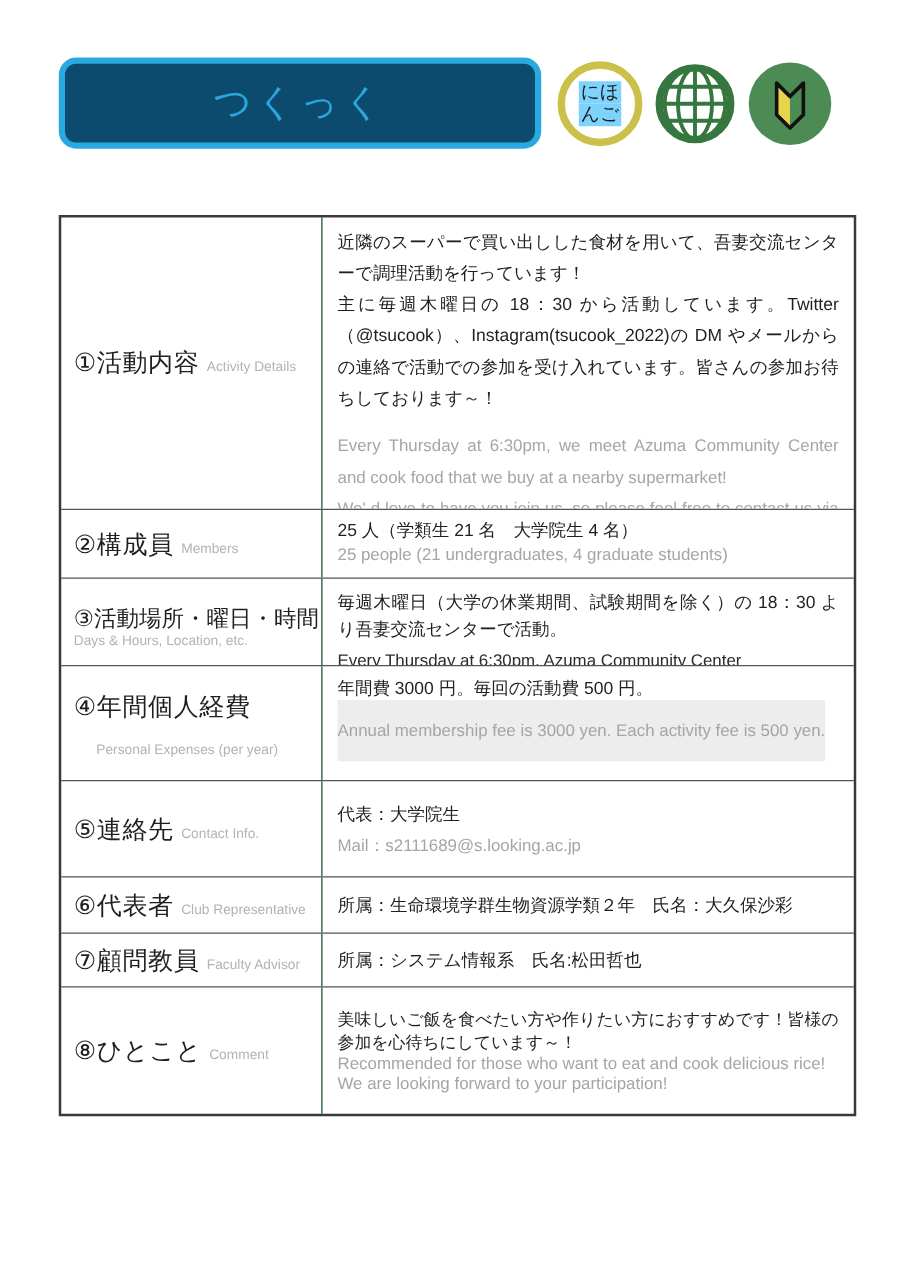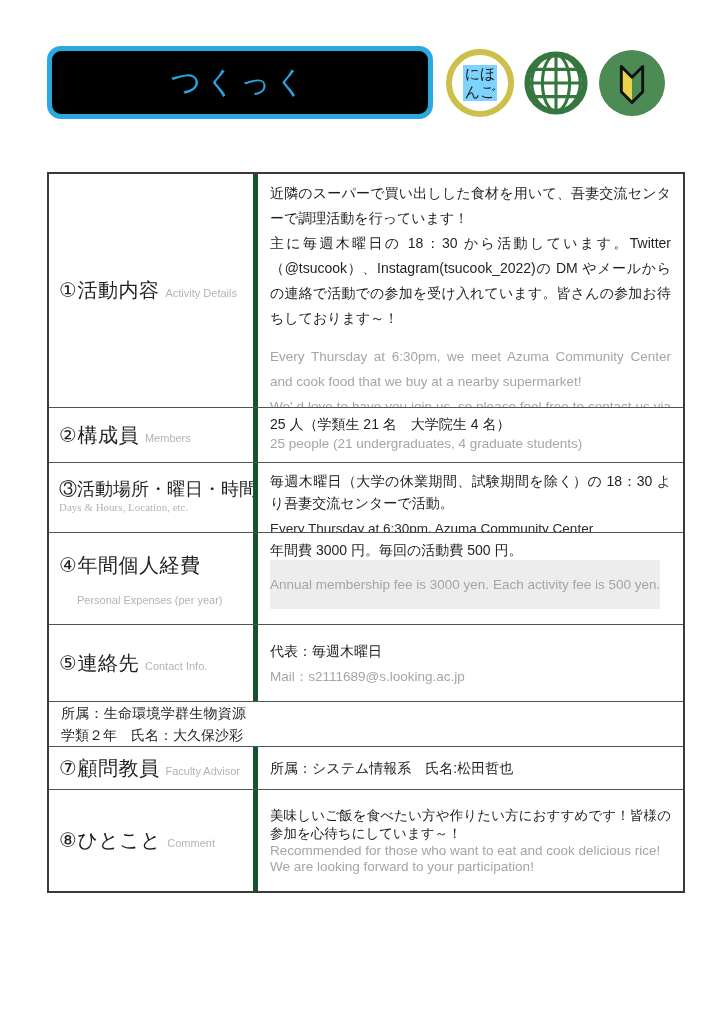--- a/index.html
+++ b/index.html
@@ -11,21 +11,21 @@
     color: #222;
   }
   .page { position: absolute; inset: 0; background: #fff; }
 
   
   .title-box {
     position: absolute; left: 47px; top: 46px;
     width: 386px; height: 73px;
     border: 5px solid #29a9e0; border-radius: 14px;
     display: flex; align-items: center; justify-content: center;
-    background: #000000;
+    background: #0c4a6e;
   }
   .title-box .title-text {
     font-size: 30px; color: #2aa5de; letter-spacing: 4px; font-weight: 500;
   }
   .badges {
     position: absolute; left: 446px; top: 49px;
     display: flex; gap: 8px; align-items: center;
   }
   .badge { width: 68px; height: 68px; border-radius: 50%; flex: 0 0 auto; }
   .badge-nihongo {
@@ -44,31 +44,31 @@
   .row {
     display: grid; grid-template-columns: 209px 1fr;
     border-bottom: 1px solid #545454;
   }
   .row:last-child { border-bottom: none; }
   .r1 { height: 234px; } .r2 { height: 55px; } .r3 { height: 70px; }
   .r4 { height: 92px; }  .r5 { height: 77px; } .r6 { height: 45px; }
   .r7 { height: 43px; }  .r8 { height: 101px; }
 
   .label-cell {
-    border-right: 5px solid #14532d;
+    border-right: 1px solid #14532d;
     padding: 6px 4px 6px 10px;
     display: flex; flex-direction: column; justify-content: center;
     overflow: hidden;
   }
   .label-line { white-space: nowrap; }
   .label-jp { font-size: 20px; color: #1f1f1f; font-weight: 500; letter-spacing: 0.5px; }
   .r3 .label-jp { font-size: 18px; letter-spacing: 0; }
   .label-en { font-size: 11px; color: #b3b3b3; margin-left: 6px; font-weight: 400; }
   .label-sub { font-size: 11px; color: #b3b3b3; }
-  .r3 .label-cell { justify-content: flex-start; padding-top: 14px; padding-bottom: 8px; font-family: Liberation Serif, serif; }
+  .r3 .label-cell { justify-content: center; padding-top: 14px; padding-bottom: 8px; }
   .r4 .label-cell { justify-content: center; gap: 15px; }
   .r4 .label-sub { margin-left: 18px; }
 
   .content-cell { padding: 7px 12px 6px 12px; overflow: hidden; }
   .jp-text {
     font-size: 14px; color: #1f1f1f; line-height: 1.55;
     white-space: pre-line; text-align: justify;
   }
   .en-text {
     font-size: 13.5px; color: #a5a5a5; line-height: 1.6;
@@ -184,26 +184,31 @@
       </div>
     </div>
 
     <div class="row r5">
       <div class="label-cell">
         <div class="label-line">
           <span class="label-jp">⑤連絡先</span><span class="label-en">Contact Info.</span>
         </div>
       </div>
       <div class="content-cell">
-        <p class="jp-text">代表：毎週木曜日</p>
+        <p class="jp-text">代表：大学院生</p>
         <p class="en-text">Mail：s2111689@s.looking.ac.jp</p>
       </div>
     </div>
 
     <div class="row r6">
+      <div class="label-cell">
+        <div class="label-line">
+          <span class="label-jp">⑥代表者</span><span class="label-en">Club Representative</span>
+        </div>
+      </div>
       <div class="content-cell">
         <p class="jp-text">所属：生命環境学群生物資源学類２年　氏名：大久保沙彩</p>
       </div>
     </div>
 
     <div class="row r7">
       <div class="label-cell">
         <div class="label-line">
           <span class="label-jp">⑦顧問教員</span><span class="label-en">Faculty Advisor</span>
         </div>

